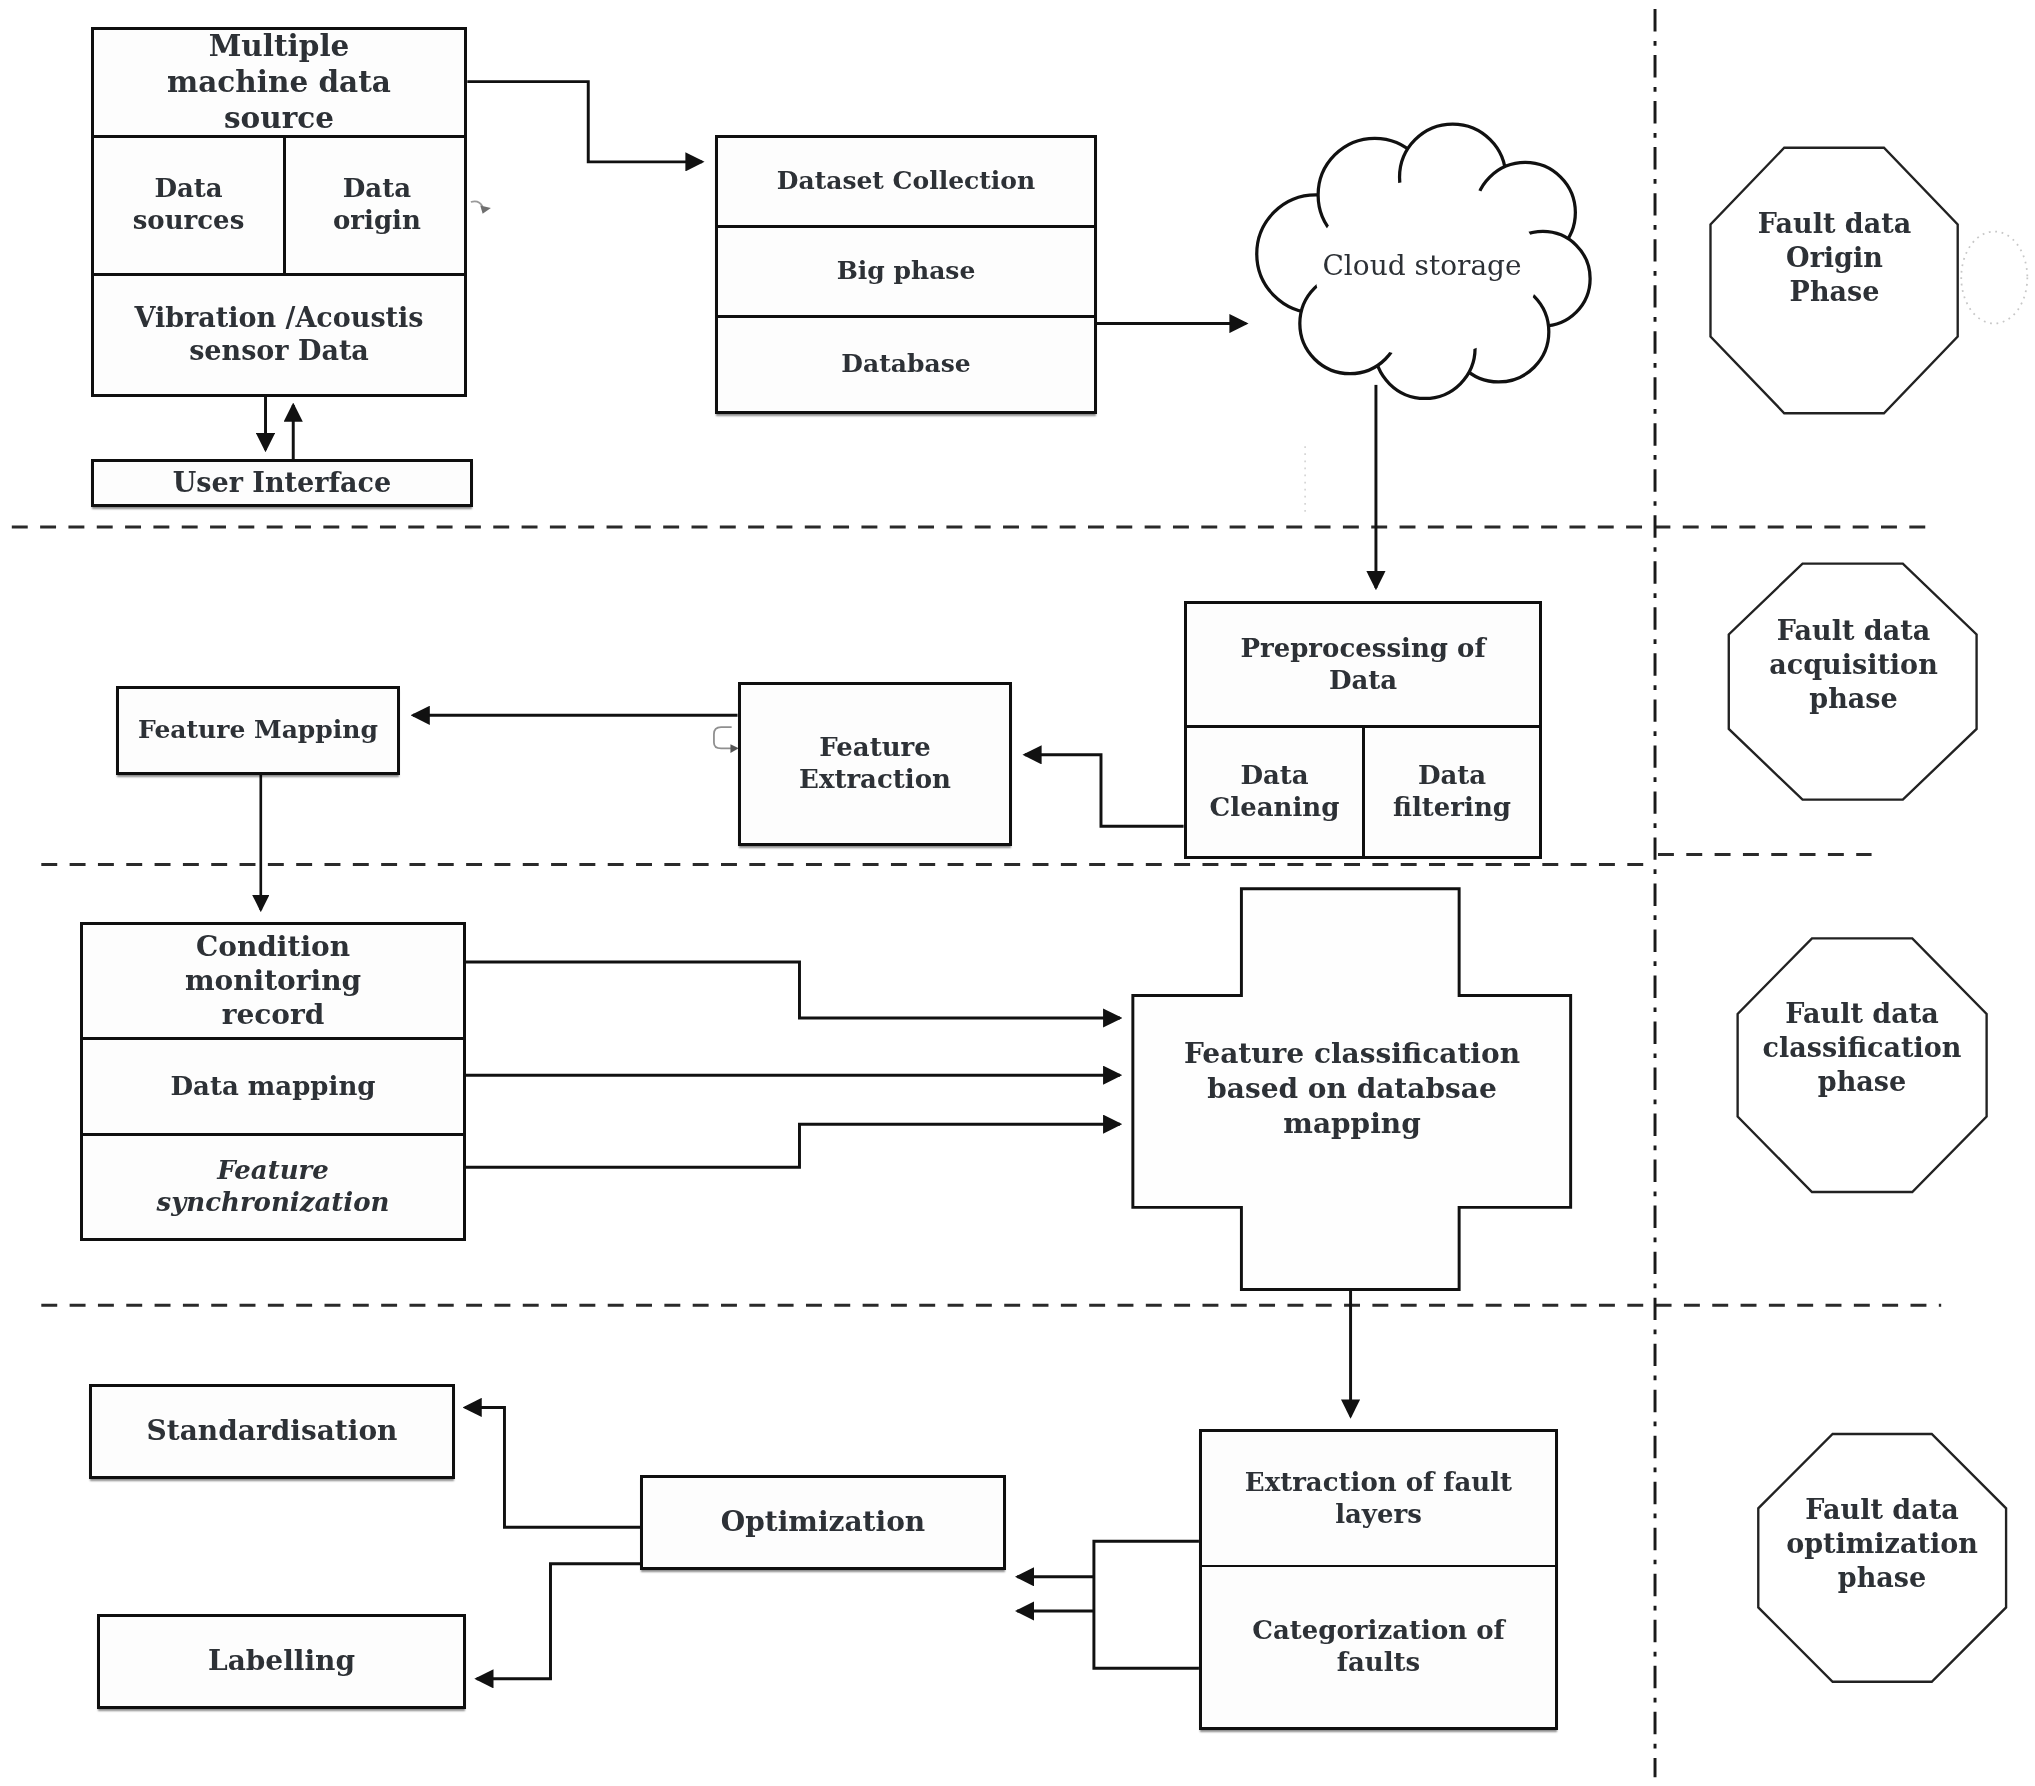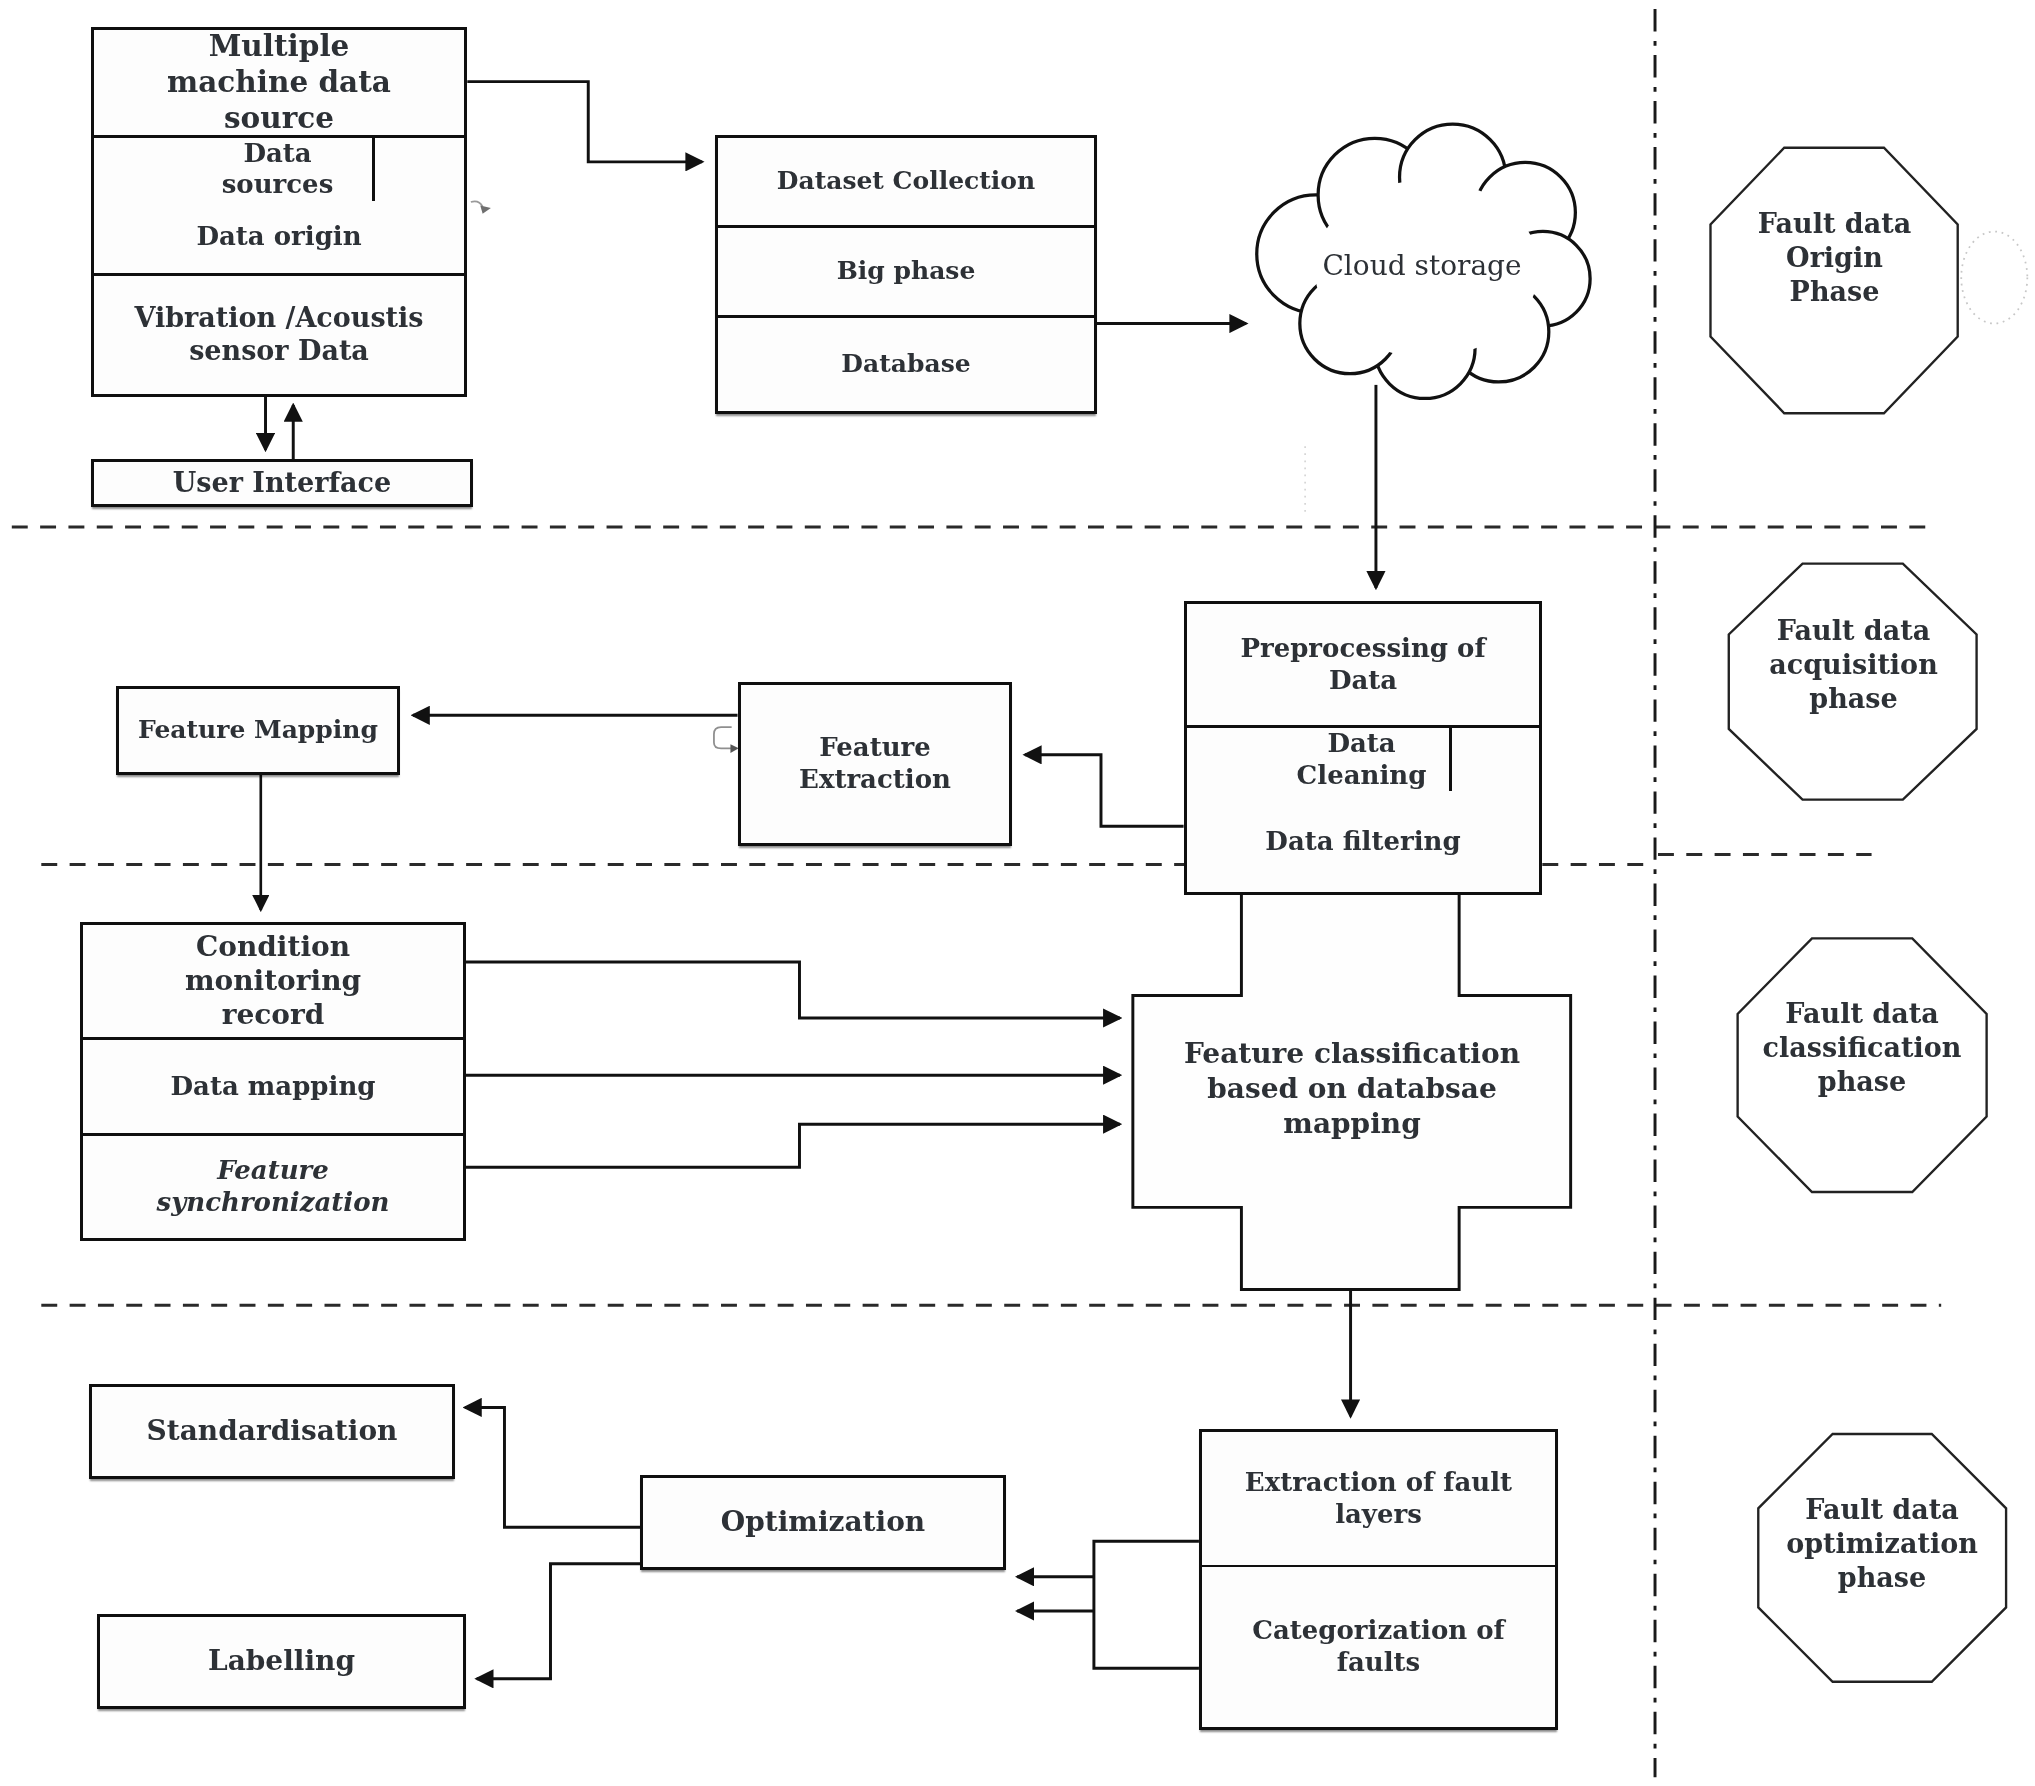--- a/index.html
+++ b/index.html
@@ -24,21 +24,21 @@
     display:flex;align-items:center;justify-content:center;
     text-align:center;font-weight:bold;line-height:1.22;
     box-sizing:border-box;flex:0 0 auto;
   }
   .svglabel{
     position:absolute;z-index:3;
     display:flex;align-items:center;justify-content:center;
     text-align:center;font-weight:bold;line-height:1.25;
     pointer-events:none;
   }
-  .row-split{display:flex;flex-direction:column;align-items:center;}
+  .row-split{display:flex;}
   .shadowed{box-shadow:0 3px 1.8px -1.2px rgba(0,0,0,0.45);}
 </style>
 </head>
 <body>
 
 <div id="canvas">
 
   <svg id="shapes" width="2035" height="1787" viewBox="0 0 3449 3028">
     <defs>
       <marker id="arr" viewBox="0 0 12 12" refX="10.5" refY="6" markerWidth="6.5" markerHeight="6.5" orient="auto-start-reverse">
@@ -113,21 +113,21 @@
   <div class="node shadowed" style="left:715px;top:135px;width:382px;height:279px;">
     <div class="cell" style="height:90px;border-bottom:3px solid #0f0f0f;font-size:25px;">Dataset Collection</div>
     <div class="cell" style="height:90px;border-bottom:3px solid #0f0f0f;font-size:25px;">Big phase</div>
     <div class="cell" style="flex:1;font-size:25px;">Database</div>
   </div>
 
   <div class="svglabel" style="left:1304px;top:248px;width:236px;font-size:28px;font-weight:normal;">Cloud storage</div>
 
   <div class="svglabel" style="left:1749px;top:207px;width:171px;font-size:27px;">Fault data Origin Phase</div>
 
-  <div class="node" style="left:1184px;top:601px;width:358px;height:294px;">
+  <div class="node" style="left:1184px;top:601px;width:358px;height:258px;">
     <div class="cell" style="height:124px;border-bottom:3px solid #0f0f0f;font-size:26px;padding:0 53px;">Preprocessing of Data</div>
     <div class="row-split" style="flex:1;">
       <div class="cell" style="width:178px;border-right:3px solid #0f0f0f;font-size:26px;padding:0 11.8px;">Data Cleaning</div>
       <div class="cell" style="flex:1;font-size:26px;padding:0 11.8px;">Data filtering</div>
     </div>
   </div>
 
   <div class="node shadowed" style="left:738px;top:682px;width:274px;height:164px;">
     <div class="cell" style="flex:1;font-size:26px;padding:0 59px;">Feature Extraction</div>
   </div>

